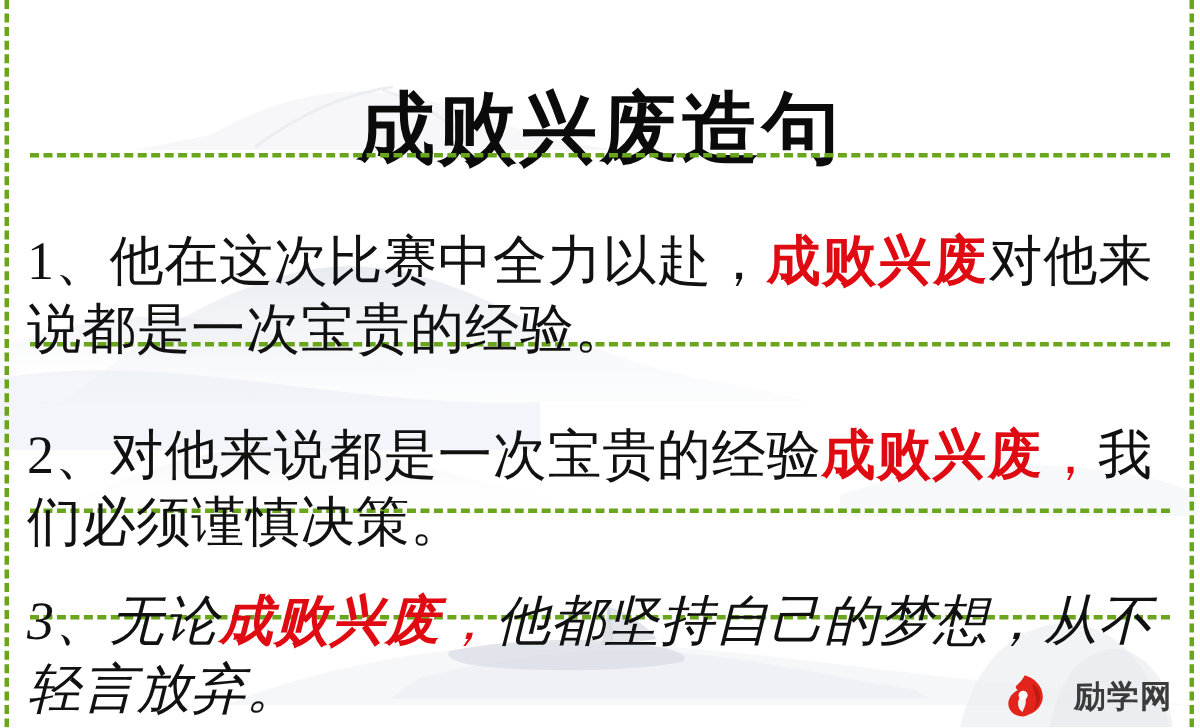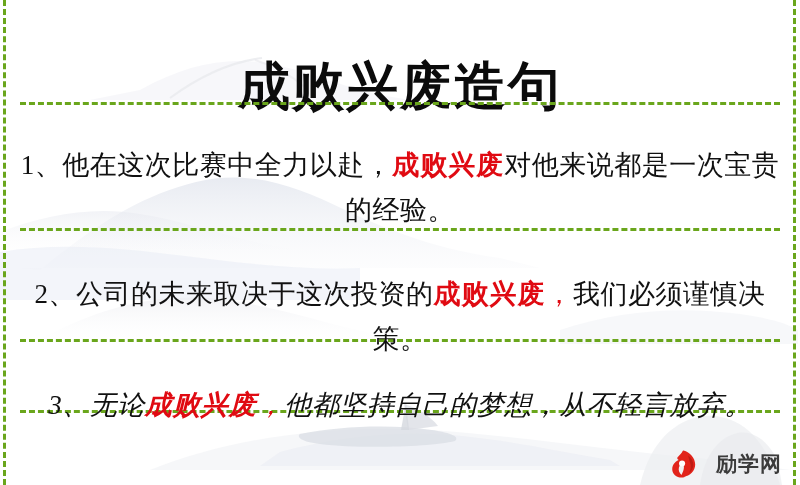--- a/index.html
+++ b/index.html
@@ -74,26 +74,25 @@
     z-index: 3;
     white-space: nowrap;
   }
 
   
   .sentence {
     position: absolute;
     left: 18px;
     width: 764px;
     font-family: "Liberation Serif", "DejaVu Serif", serif;
-    font-size: 27px;
+    font-size: 36px;
     line-height: 45px;
     color: #111111;
     letter-spacing: 0.5px;
     z-index: 3;
-    text-align: center;
   }
   .s1 { top: 116px; }
   .s2 { top: 245px; }
   .s3 { top: 356px; font-style: italic; }
 
   .idiom {
     color: #e00a12;
     font-weight: bold;
     letter-spacing: 1px;
   }
@@ -184,21 +183,21 @@
 
   <h1 id="title">成败兴废造句</h1>
 
   <div class="sep sep-1"></div>
   <div class="sep sep-2"></div>
   <div class="sep sep-3"></div>
   <div class="sep sep-4"></div>
 
   <p class="sentence s1"><span>1、</span><span>他在这次比赛中全力以赴，</span><span class="idiom">成败兴废</span><span class="idiom-punct"></span><span>对他来说都是一次宝贵的经验。</span></p>
 
-  <p class="sentence s2"><span>2、</span><span>公司的未来取决于这次投资的</span><span class="idiom">成败兴废</span><span class="idiom-punct">，</span><span>我们必须谨慎决策。</span></p>
+  <p class="sentence s2"><span>2、</span><span>对他来说都是一次宝贵的经验</span><span class="idiom">成败兴废</span><span class="idiom-punct">，</span><span>我们必须谨慎决策。</span></p>
 
   <p class="sentence s3"><span>3、</span><span>无论</span><span class="idiom">成败兴废</span><span class="idiom-punct">，</span><span>他都坚持自己的梦想，从不轻言放弃。</span></p>
 
   <div id="logo">
     <svg id="logo-mark" viewBox="0 0 64 64" aria-hidden="true">
       <path d="M33 3 C 47 7, 58 19, 58 33 C 58 46, 47 58, 33 59 C 30 59, 28 57, 29 55
                C 31 50, 34 45, 34 39 C 34 31, 28 26, 22 23 C 19 21, 19 18, 22 16
                C 25 13, 29 9, 31 5 C 31.6 3.6, 32 2.8, 33 3 Z" fill="#e2241b"></path>
       <path d="M26 22 C 17 25, 9 33, 9 43 C 9 53, 18 61, 29 61 C 33 61, 36 60, 38 58
                C 34 58, 29 56, 26 52 C 22 47, 22 40, 25 35 C 27 31, 29 28, 28 25

